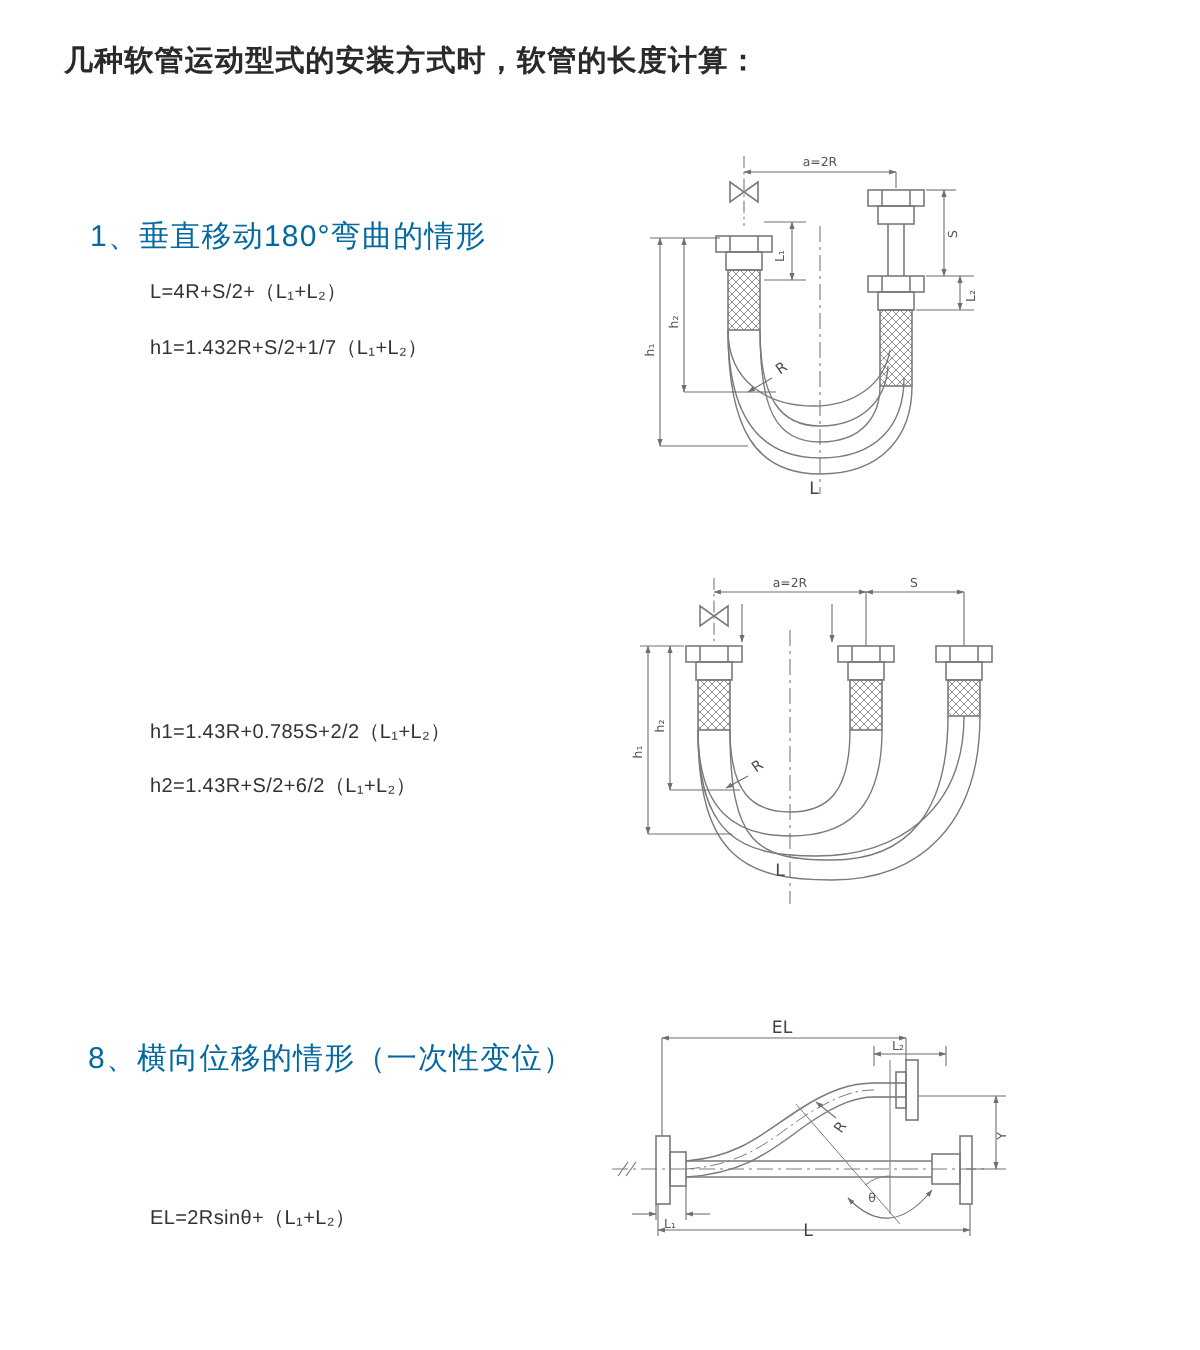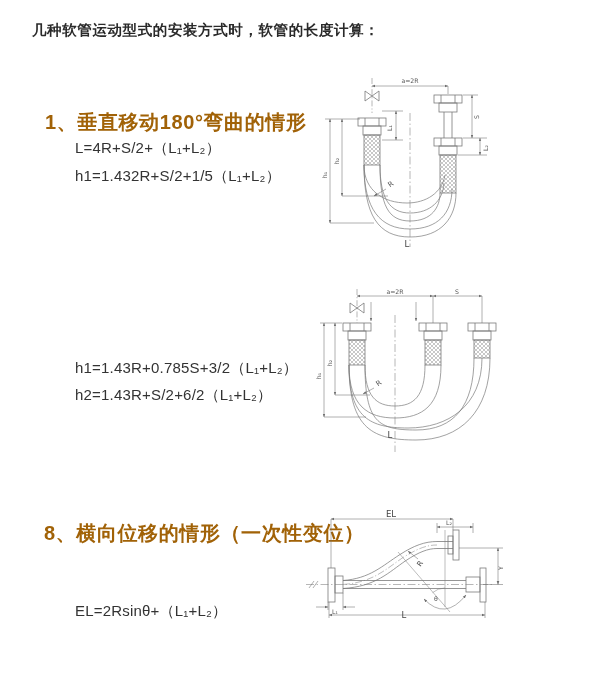--- a/index.html
+++ b/index.html
@@ -3,39 +3,39 @@
 <meta charset="utf-8">
 <style>
   html,body{margin:0;padding:0;background:#ffffff;}
   .page{
     position:relative;width:600px;height:650px;background:#ffffff;overflow:hidden;
     font-family:"Liberation Sans","DejaVu Sans",sans-serif;color:#2e2e2e;
     outline:1px solid #e3e3e3;
   }
   .abs{position:absolute;white-space:nowrap;}
   .doc-title{left:32px;top:21px;font-size:14.5px;font-weight:600;letter-spacing:.6px;color:#2a2a2a;}
-  .sec-heading{font-size:20px;font-weight:700;letter-spacing:.6px;color:#a16207;}
-  .formula{font-size:15px;letter-spacing:.2px;color:#333;}
+  .sec-heading{font-size:15px;font-weight:400;letter-spacing:.6px;color:#0369a1;}
+  .formula{font-size:10px;letter-spacing:.2px;color:#333;}
   .diag{position:absolute;}
   .diag text{font-family:"DejaVu Sans","Liberation Sans",sans-serif;font-size:6.2px;fill:#555;stroke:none;}
   .diag text.big{font-size:8.6px;fill:#444;}
   .diag text.mid{font-size:7.2px;fill:#4d4d4d;}
 </style>
 </head>
 <body>
 
 <div class="page">
 
   <div class="abs doc-title">几种软管运动型式的安装方式时，软管的长度计算：</div>
 
   <div class="abs sec-heading" style="left:45px;top:109px">1、垂直移动180°弯曲的情形</div>
   <div class="abs formula" style="left:75px;top:139px">L=4R+S/2+（L₁+L₂）</div>
-  <div class="abs formula" style="left:75px;top:167px">h1=1.432R+S/2+1/5（L₁+L₂）</div>
-
-  <div class="abs formula" style="left:75px;top:359px">h1=1.43R+0.785S+3/2（L₁+L₂）</div>
+  <div class="abs formula" style="left:75px;top:167px">h1=1.432R+S/2+1/7（L₁+L₂）</div>
+
+  <div class="abs formula" style="left:75px;top:359px">h1=1.43R+0.785S+2/2（L₁+L₂）</div>
   <div class="abs formula" style="left:75px;top:386px">h2=1.43R+S/2+6/2（L₁+L₂）</div>
 
   <div class="abs sec-heading" style="left:44px;top:520px">8、横向位移的情形（一次性变位）</div>
   <div class="abs formula" style="left:75px;top:602px">EL=2Rsinθ+（L₁+L₂）</div>
 
   <svg class="diag" style="left:312px;top:65px" width="288" height="195" viewBox="0 0 288 195">
     <defs>
       <marker id="arA" viewBox="0 0 10 10" refX="9" refY="5" markerWidth="7" markerHeight="7" orient="auto-start-reverse">
         <path d="M0,1.6 L9.5,5 L0,8.4 Z" fill="#6f6f6f"></path>
       </marker>

